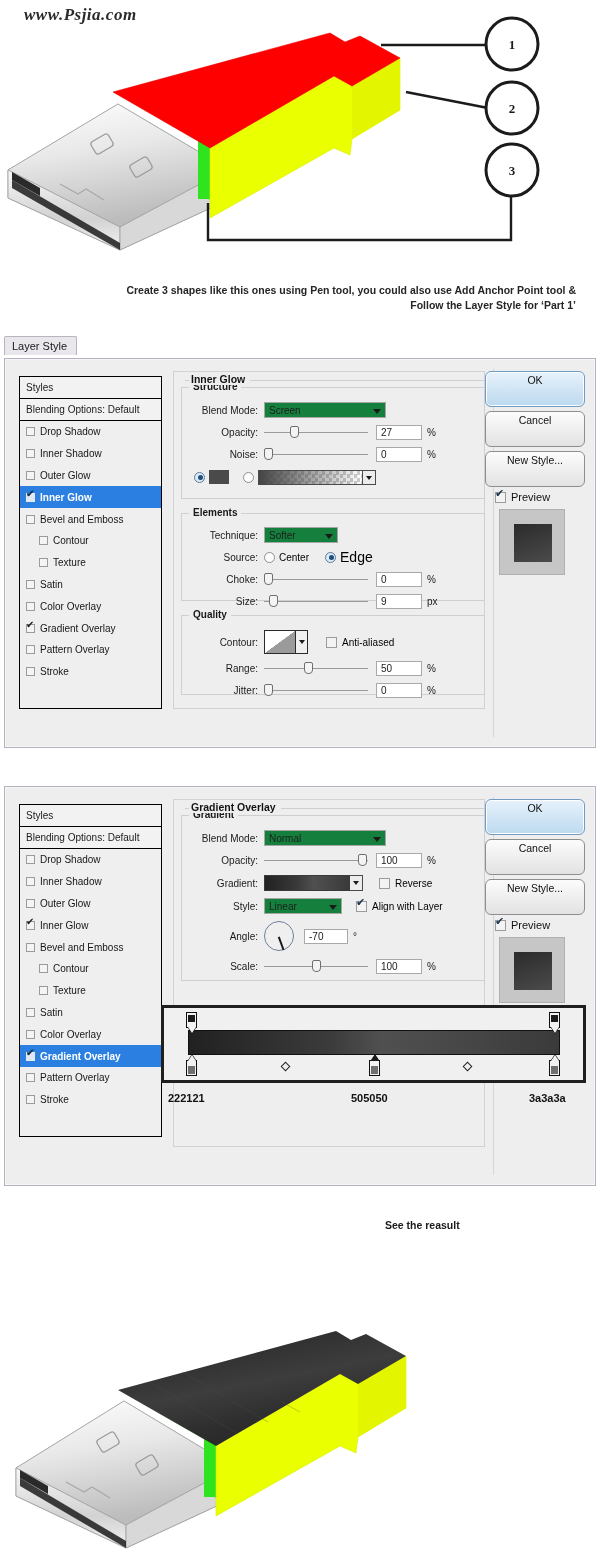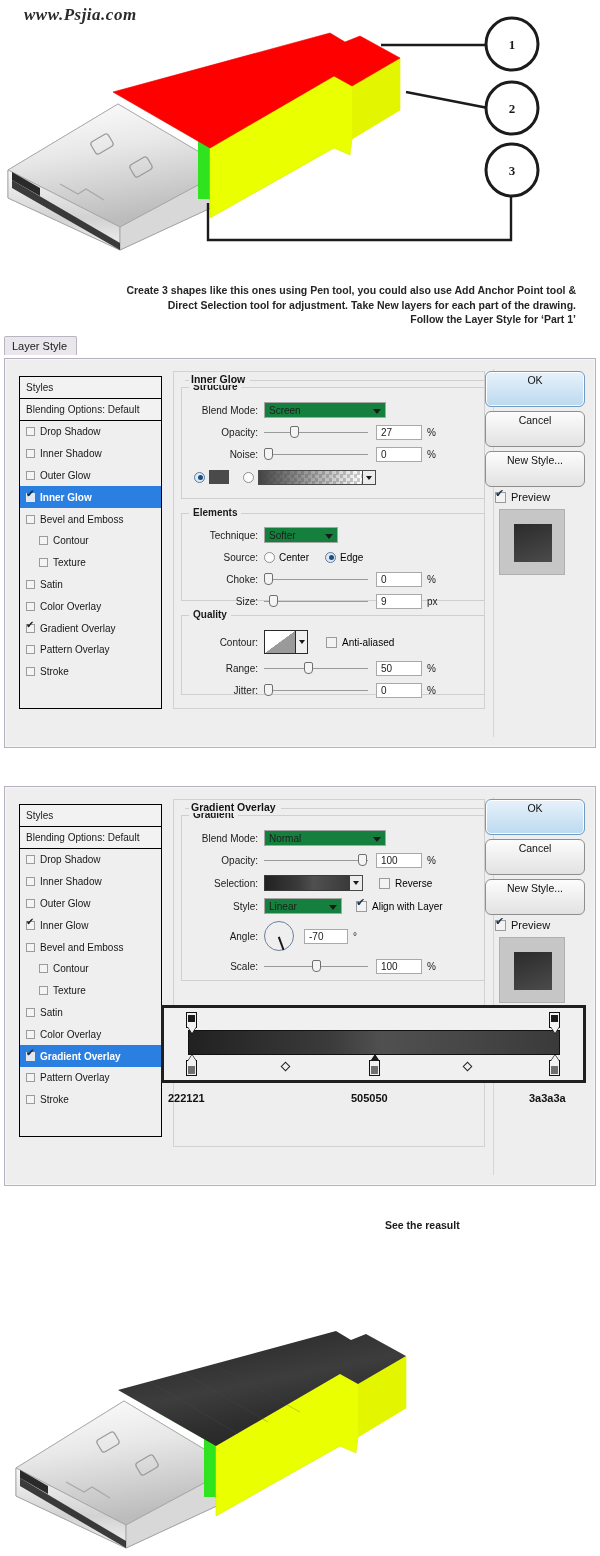--- a/index.html
+++ b/index.html
@@ -335,21 +335,20 @@
     <text x="512" y="113" text-anchor="middle" font-family="Liberation Serif, serif" font-size="13" font-weight="bold" fill="#1b1b1b">2</text>
   </g>
   <g>
     <circle cx="512" cy="170" r="26" fill="#ffffff" stroke="#1b1b1b" stroke-width="3"></circle>
     <text x="512" y="175" text-anchor="middle" font-family="Liberation Serif, serif" font-size="13" font-weight="bold" fill="#1b1b1b">3</text>
   </g>
 </svg>
 
 <div class="instructions">
   <div>Create 3 shapes like this ones using Pen tool, you could also use Add Anchor Point tool &amp;</div>
-  <div>Direct Selection tool for adjustment. Take New layers for each part of the drawing.</div>
   <div>Follow the Layer Style for ‘Part 1’</div>
 </div>
 
 <div class="ls-tab">Layer Style</div>
 
 <div class="dialog" id="dlg-inner-glow">
 
   <div class="styles-panel">
     <div class="styles-head">Styles</div>
     <div class="styles-blend">Blending Options: Default</div>
@@ -462,21 +461,21 @@
           <span class="arrow"></span>
         </span>
       </div>
 
       <div class="row">
         <span class="lbl" style="width:68px;">Source:</span>
         <span style="margin-left:6px;display:flex;align-items:center;">
           <span class="radio"></span>
           <span style="font-size:10px;margin-right:16px;">Center</span>
           <span class="radio on"></span>
-          <span style="font-size:10px;">Edge</span>
+          <span style="font-size:14px;">Edge</span>
         </span>
       </div>
 
       <div class="row">
         <span class="lbl" style="width:68px;">Choke:</span>
         <span class="slider" style="width:104px;margin-left:6px;">
           <span class="track"></span>
           <span class="knob" style="left:0px;"></span>
         </span>
         <span class="numfield" style="margin-left:8px;">0</span>
@@ -622,21 +621,21 @@
         <span class="lbl" style="width:68px;">Opacity:</span>
         <span class="slider" style="width:104px;margin-left:6px;">
           <span class="track"></span>
           <span class="knob" style="left:94px;"></span>
         </span>
         <span class="numfield" style="margin-left:8px;">100</span>
         <span class="unit">%</span>
       </div>
 
       <div class="row" style="height:22px;">
-        <span class="lbl" style="width:68px;">Selection:</span>
+        <span class="lbl" style="width:68px;">Gradient:</span>
         <span style="width:86px;height:16px;border:1px solid #3a3a3a;margin-left:6px;flex:none;
                      background:linear-gradient(to right,#222121 0%,#3b3b3b 40%,#505050 58%,#3a3a3a 100%);"></span>
         <span class="graddrop" style="height:16px;">
           <span class="arrow"></span>
         </span>
         <span class="chk" style="margin-left:16px;"></span>
         <span style="font-size:10px;">Reverse</span>
       </div>
 
       <div class="row">

